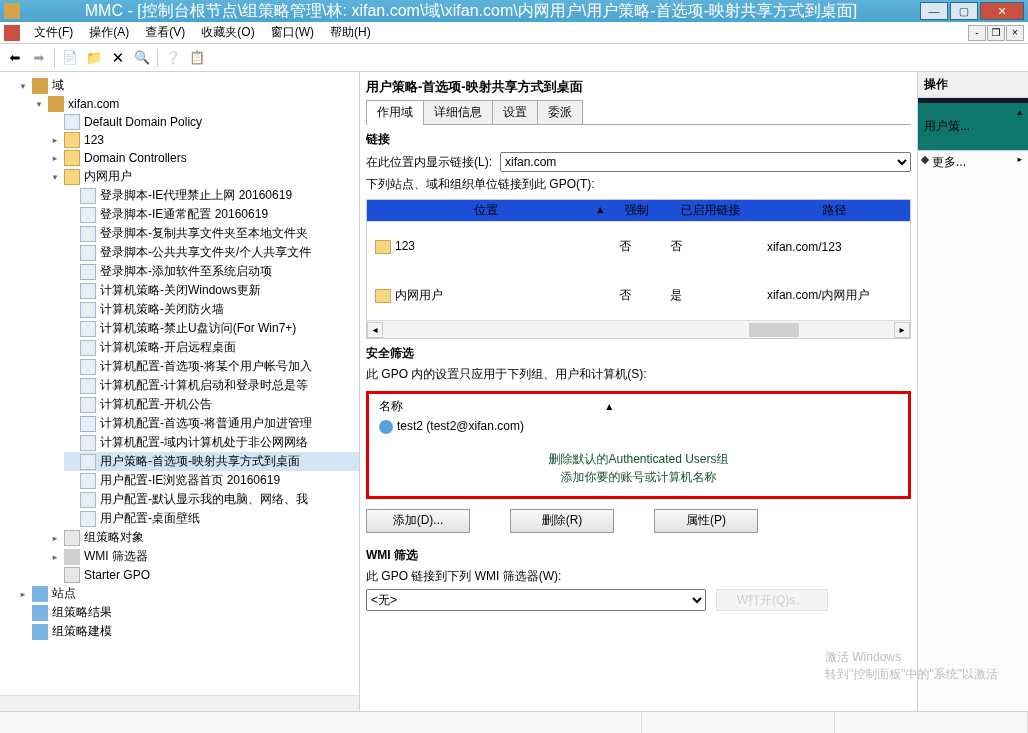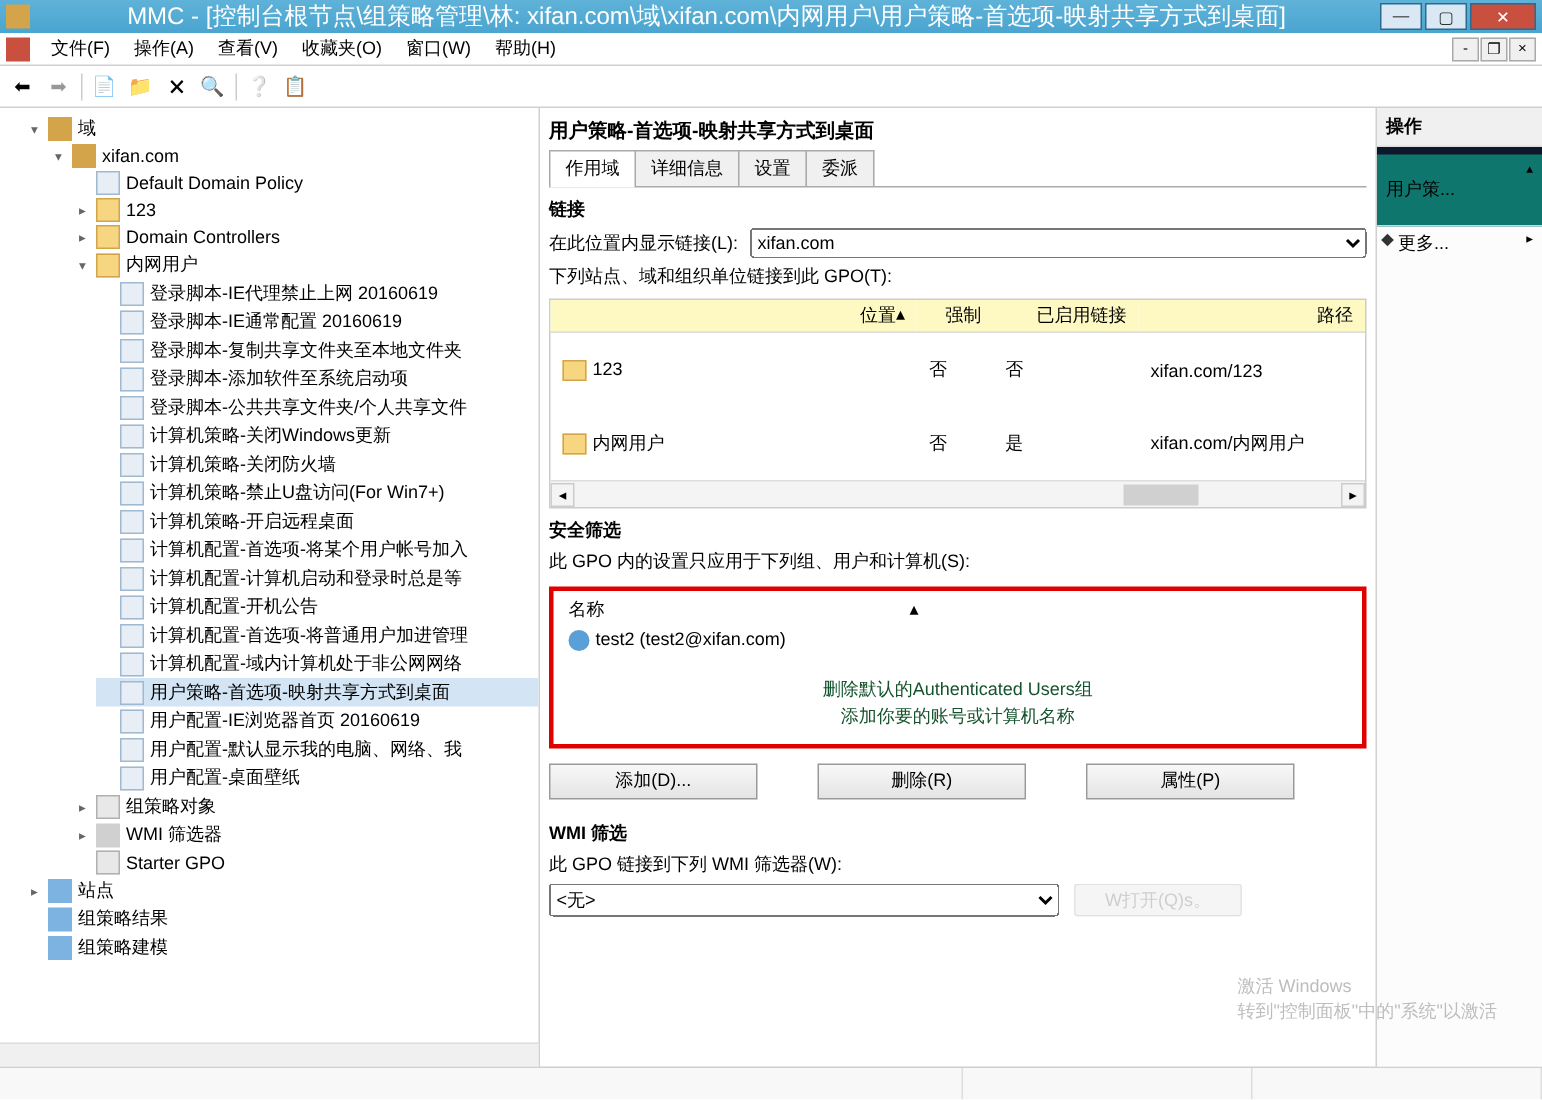--- a/index.html
+++ b/index.html
@@ -47,36 +47,36 @@
 .tabs .tab.active::after { content: ""; position: absolute; bottom: -1px; left: 0; right: 0; height: 1px; background: #fff; }
 
 .section { margin-top: 6px; }
 .section .sec-title { font-weight: bold; margin: 6px 0 4px; }
 .section .sub-label { margin: 4px 0; }
 .link-row { display: flex; align-items: center; gap: 8px; }
 .link-row select { flex: 1; height: 20px; }
 
 .links-panel { border: 1px solid #ccc; margin-top: 6px; height: 140px; display: flex; flex-direction: column; }
 .links-table { flex: 1; border: none; width: 100%; border-collapse: collapse; font-size: 12px; }
-.links-table th { text-align: right; padding: 2px 8px; background: #fef9c3; border-bottom: 1px solid #ddd; font-weight: normal; }
+.links-table th { text-align: center; padding: 2px 8px; background: #1d4ed8; border-bottom: 1px solid #ddd; font-weight: normal; }
 .links-table td { padding: 2px 8px; }
 .links-table .rowico { width: 16px; height: 14px; background: #f7d681; border: 1px solid #d4a44a; display: inline-block; margin-right: 4px; vertical-align: middle; }
 .hscroll-box { height: 18px; border-top: 1px solid #ddd; background: #f4f4f4; display: flex; align-items: center; }
 .hscroll-box .thumb { width: 50px; height: 14px; background: #d0d0d0; margin-left: 50%; }
 .hscroll-box .arrow { width: 16px; height: 16px; border: 1px solid #ccc; display: flex; align-items: center; justify-content: center; font-size: 10px; }
 
 .security-panel { border: 3px solid #e00000; margin-top: 8px; padding: 2px 2px 10px; }
 .security-table { width: 100%; border-collapse: collapse; }
 .security-table th { text-align: left; padding: 2px 8px; font-weight: normal; background: #fff; }
 .security-table td { padding: 2px 8px; }
 .security-table .userico { width: 14px; height: 14px; background: #5aa0d8; border-radius: 50%; display: inline-block; margin-right: 4px; vertical-align: middle; }
 .annotation { text-align: center; color: #14532d; font-size: 16px; line-height: 1.5; margin-top: 14px; }
 
 .btns-row { display: flex; gap: 40px; margin-top: 10px; justify-content: flex-start; }
-.btns-row button { width: 139px; height: 24px; background: linear-gradient(#f8f8f8,#e4e4e4); border: 1px solid #999; }
+.btns-row button { width: 104px; height: 24px; background: linear-gradient(#f8f8f8,#e4e4e4); border: 1px solid #999; }
 
 .wmi-sec { margin-top: 14px; }
 .wmi-row { display: flex; align-items: center; gap: 10px; margin-top: 4px; }
 .wmi-row select { width: 340px; height: 22px; }
 .wmi-row button { width: 112px; height: 22px; }
 
 .actcol { width: 110px; background: #fcfcfc; overflow: auto; }
 .actcol .act-head { padding: 4px 6px; font-weight: bold; background: #f0f0f0; border-bottom: 1px solid #ddd; }
 .actcol .act-grp { background: #0f766e; padding: 15px 6px; border-top: 5px solid #0f172a; border-bottom: 1px solid #c0d4e8; position: relative; }
 .actcol .act-grp .caret { position: absolute; right: 6px; top: 4px; font-size: 9px; }
@@ -195,28 +195,28 @@
                         <div class="row">
                           <span class="expander"></span>
                           <span class="ico policy"></span>
                           <span>登录脚本-复制共享文件夹至本地文件夹</span>
                         </div>
                       </li>
                       <li>
                         <div class="row">
                           <span class="expander"></span>
                           <span class="ico policy"></span>
+                          <span>登录脚本-公共共享文件夹/个人共享文件</span>
+                        </div>
+                      </li>
+                      <li>
+                        <div class="row">
+                          <span class="expander"></span>
+                          <span class="ico policy"></span>
                           <span>登录脚本-添加软件至系统启动项</span>
-                        </div>
-                      </li>
-                      <li>
-                        <div class="row">
-                          <span class="expander"></span>
-                          <span class="ico policy"></span>
-                          <span>登录脚本-公共共享文件夹/个人共享文件</span>
                         </div>
                       </li>
                       <li>
                         <div class="row">
                           <span class="expander"></span>
                           <span class="ico policy"></span>
                           <span>计算机策略-关闭Windows更新</span>
                         </div>
                       </li>
                       <li>

